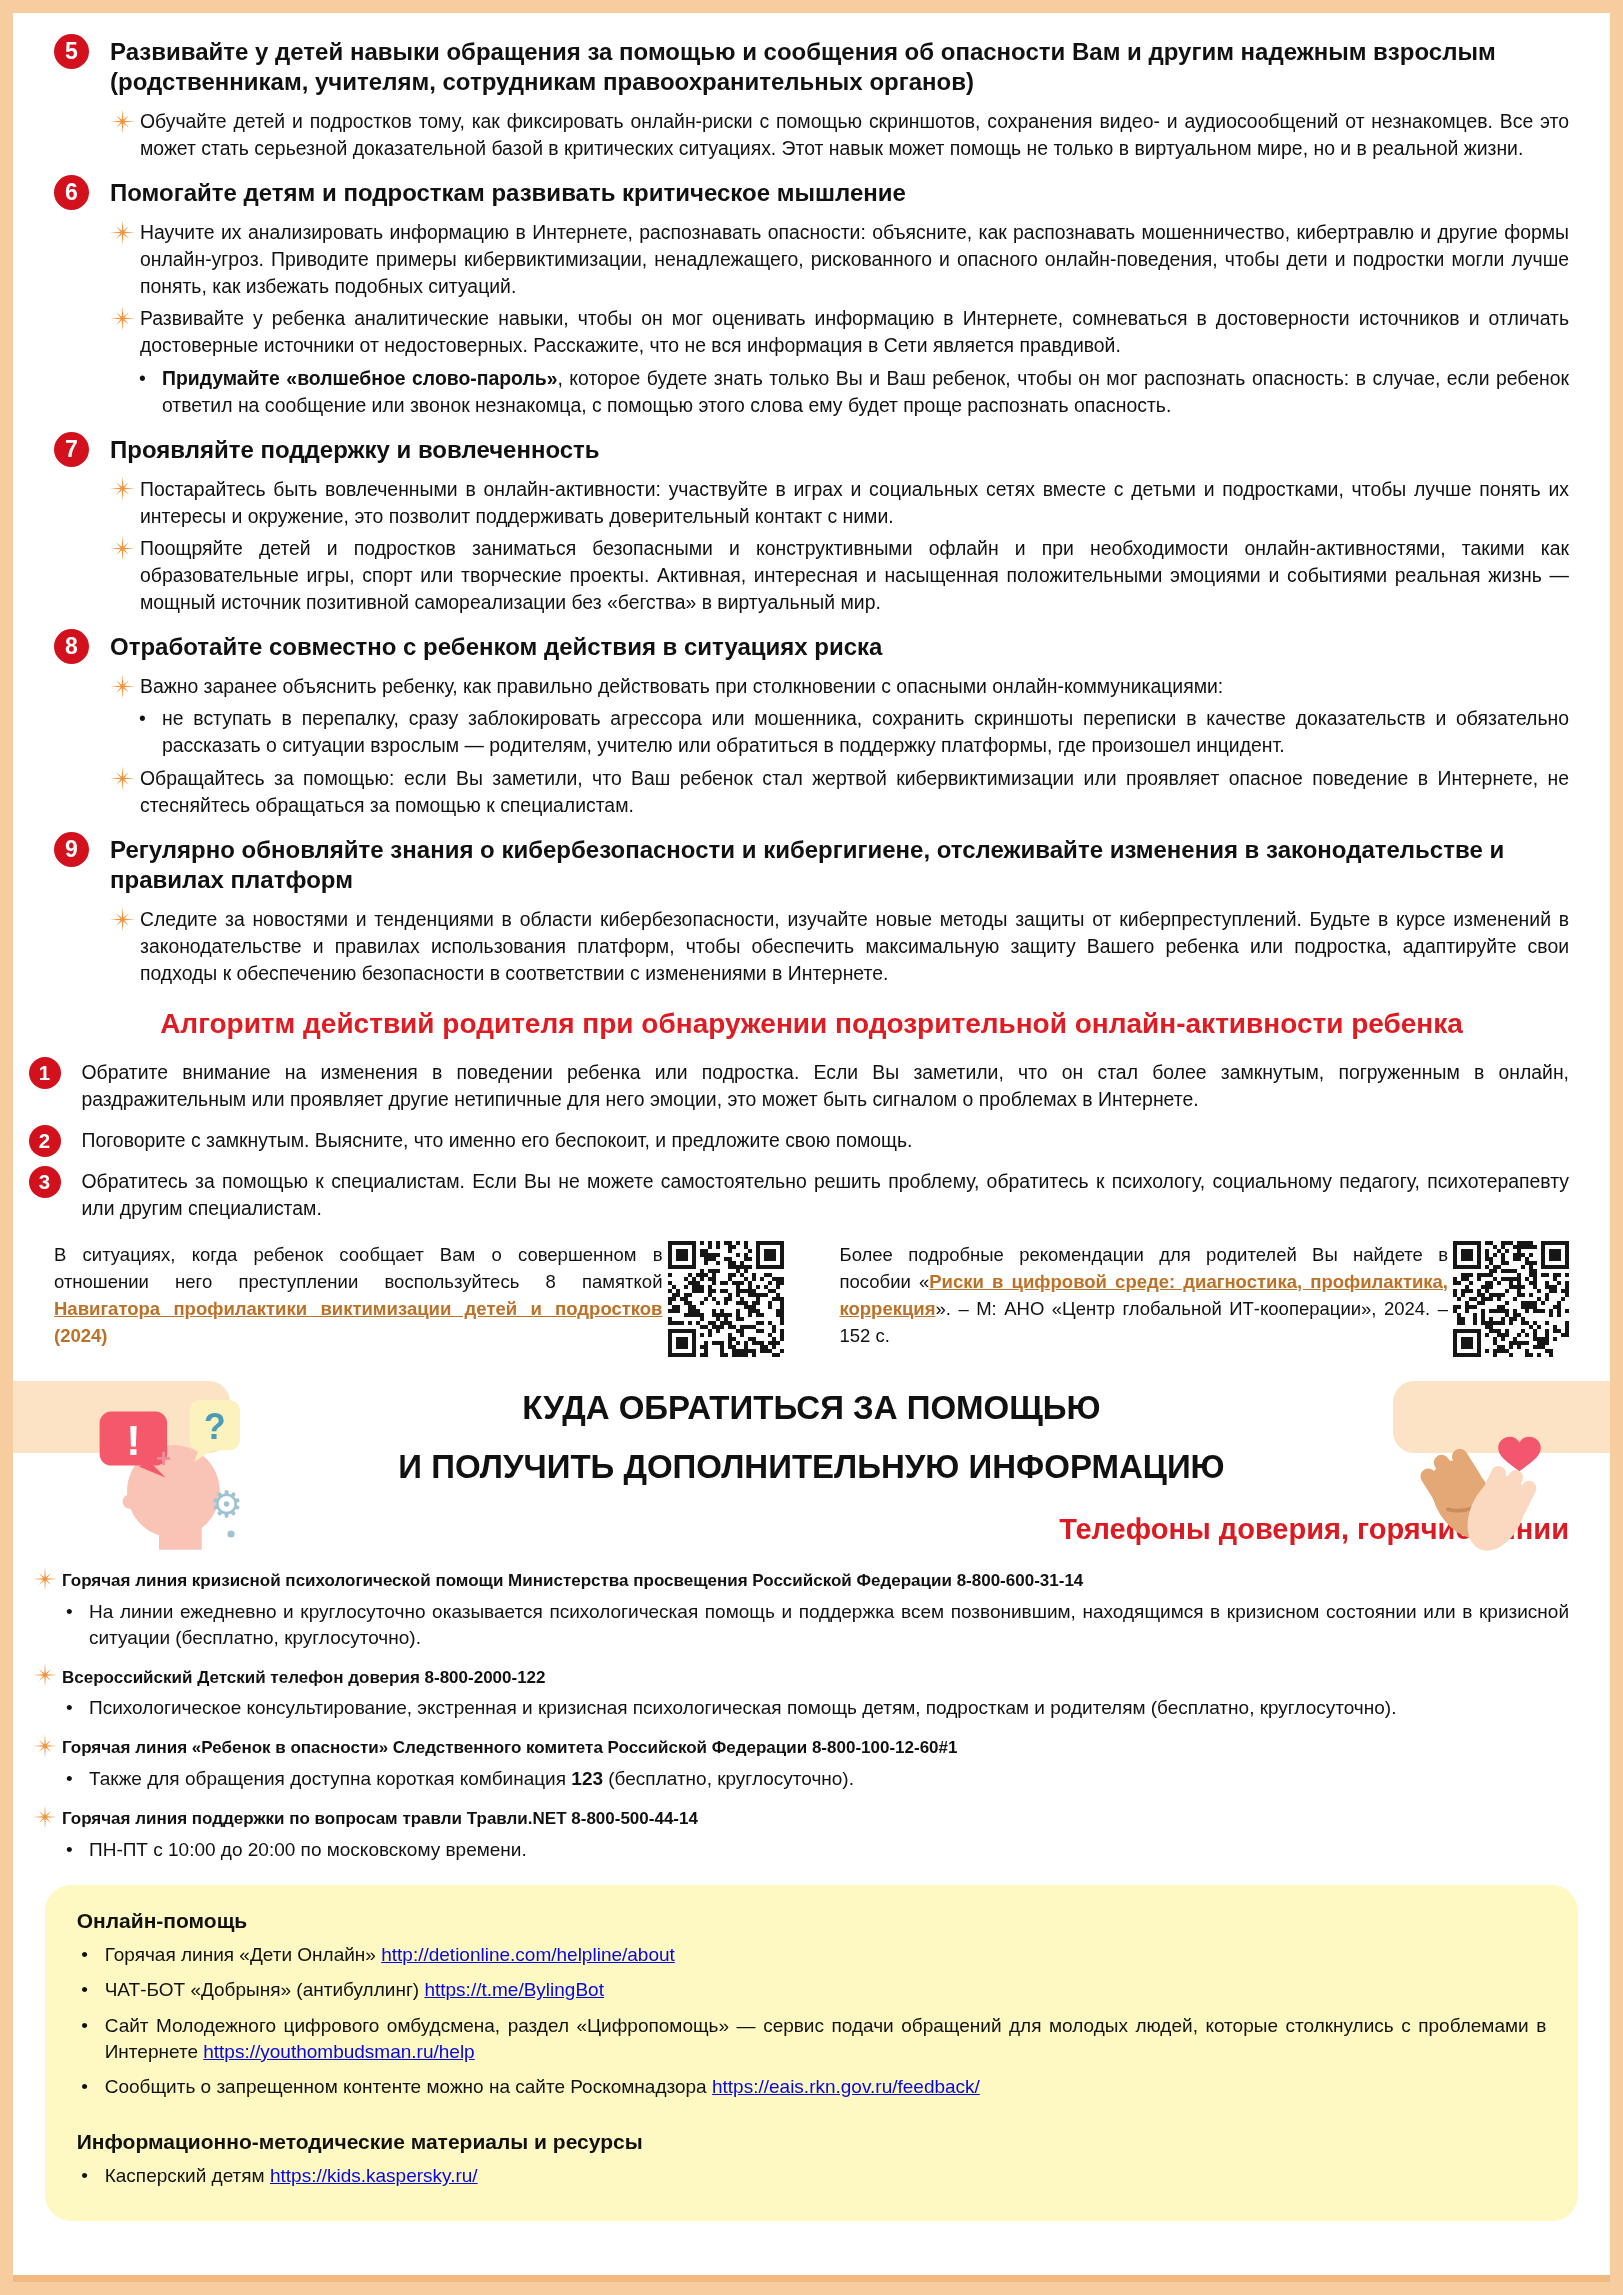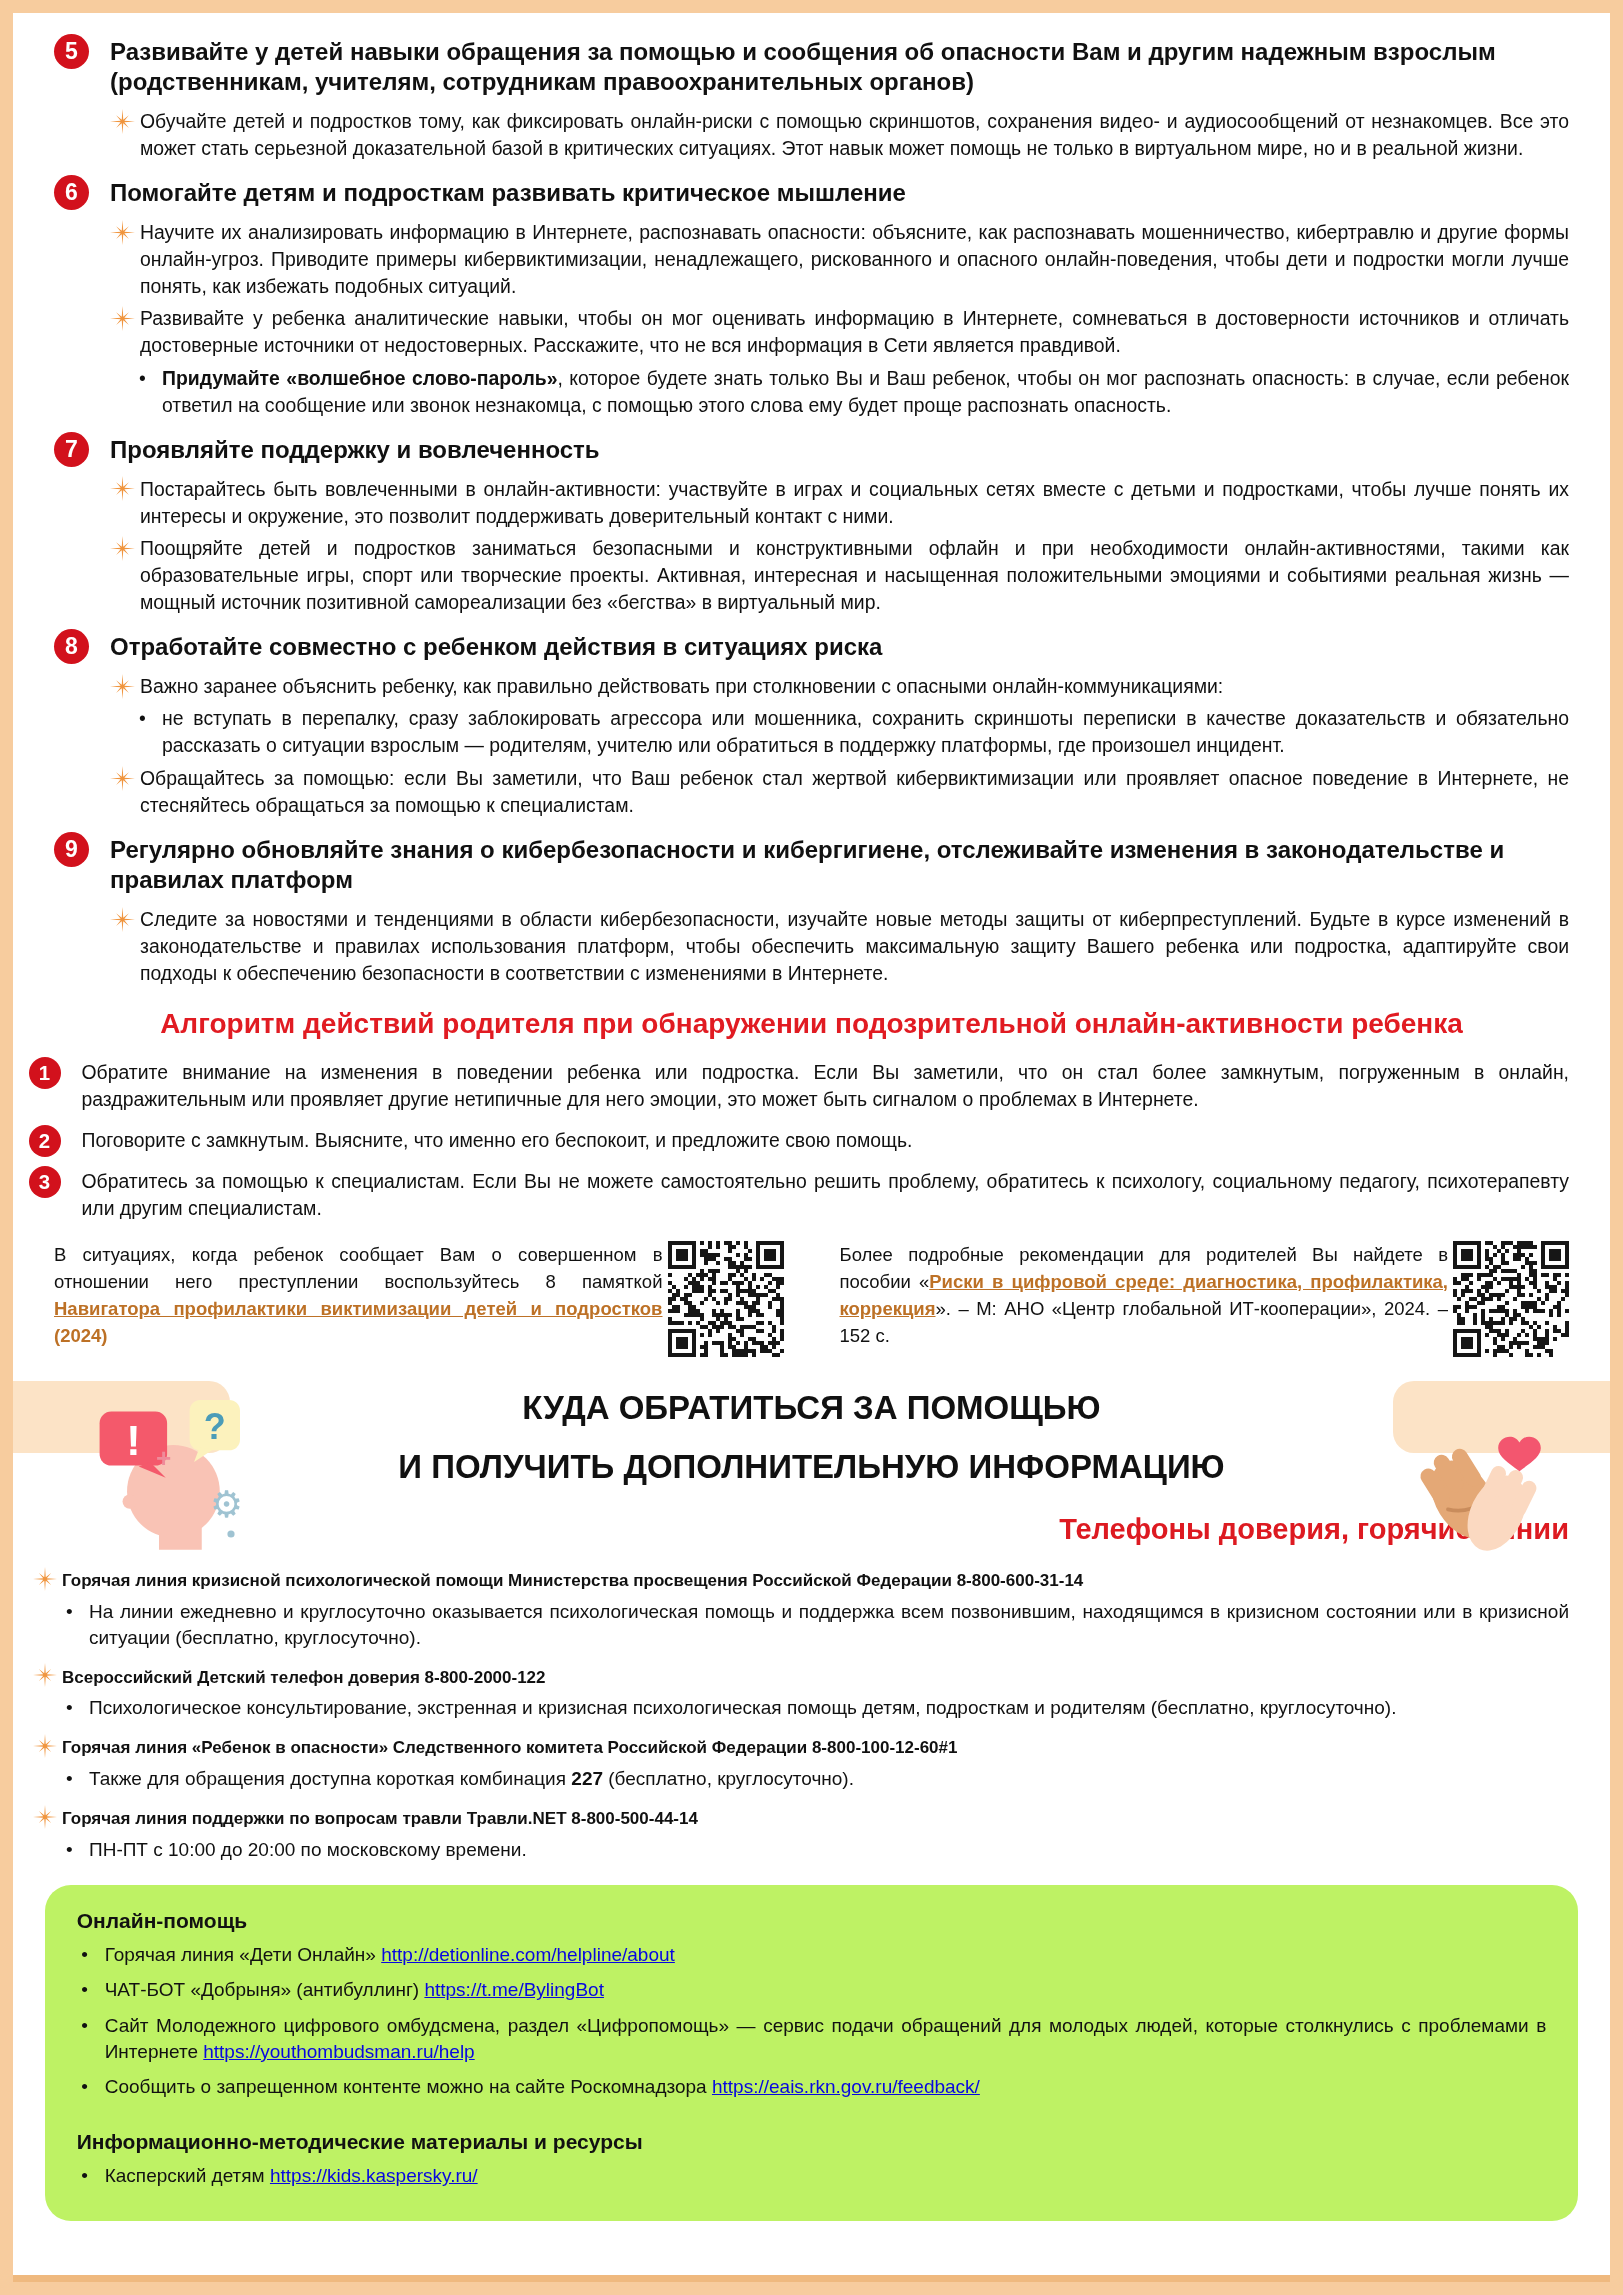--- a/index.html
+++ b/index.html
@@ -55,21 +55,21 @@
   
   .hotlines{margin:20.4px 0 0 -21px;}
   .hotline{margin-bottom:12px;}
   .hotline-h{position:relative;padding-left:29px;font-weight:bold;font-size:17px;line-height:29px;}
   .hotline-h .star{position:absolute;left:0;top:0.9px;width:24px;height:24px;}
   .hotline-note{position:relative;padding-left:56px;margin-top:3.7px;
     font-size:19px;line-height:26px;text-align:justify;}
   .hotline-note .dot{position:absolute;left:33px;top:0;}
 
   
-  .panel{background:#bef264;border-radius:26px;margin:22px -9.3px 0 -9.3px;
+  .panel{background:#fef9c3;border-radius:26px;margin:22px -9.3px 0 -9.3px;
     padding:24px 32px 22px 32px;}
   .panel-title{font-weight:bold;font-size:21px;margin:0 0 9.3px 0;}
   .panel-item{position:relative;padding-left:28px;margin:0 0 9.3px 0;
     font-size:19px;line-height:26px;text-align:justify;}
   .panel-item .dot{position:absolute;left:4.6px;top:0;}
   .panel-spacer{height:21px;}
 </style>
 </head>
 <body>
 
@@ -869,21 +869,21 @@
 
     <div class="hotline">
       <div class="hotline-h">
         <span class="star"><svg viewBox="0 0 100 100">
               <path fill="#f0953e" d="M50,0 53.1,42.6 75.5,24.5 57.4,46.9 100,50 57.4,53.1 75.5,75.5 53.1,57.4 50,100 46.9,57.4 24.5,75.5 42.6,53.1 0,50 42.6,46.9 24.5,24.5 46.9,42.6 Z"></path>
             </svg></span>
         <span>Горячая линия «Ребенок в опасности»  Следственного комитета Российской Федерации 8-800-100-12-60#1</span>
       </div>
       <div class="hotline-note">
         <span class="dot">•</span>
-        <span>Также для обращения доступна короткая комбинация </span><span class="b">227</span><span> (бесплатно, круглосуточно).</span>
+        <span>Также для обращения доступна короткая комбинация </span><span class="b">123</span><span> (бесплатно, круглосуточно).</span>
       </div>
     </div>
 
     <div class="hotline">
       <div class="hotline-h">
         <span class="star"><svg viewBox="0 0 100 100">
               <path fill="#f0953e" d="M50,0 53.1,42.6 75.5,24.5 57.4,46.9 100,50 57.4,53.1 75.5,75.5 53.1,57.4 50,100 46.9,57.4 24.5,75.5 42.6,53.1 0,50 42.6,46.9 24.5,24.5 46.9,42.6 Z"></path>
             </svg></span>
         <span>Горячая линия поддержки по вопросам травли Травли.NET 8-800-500-44-14</span>
       </div>

